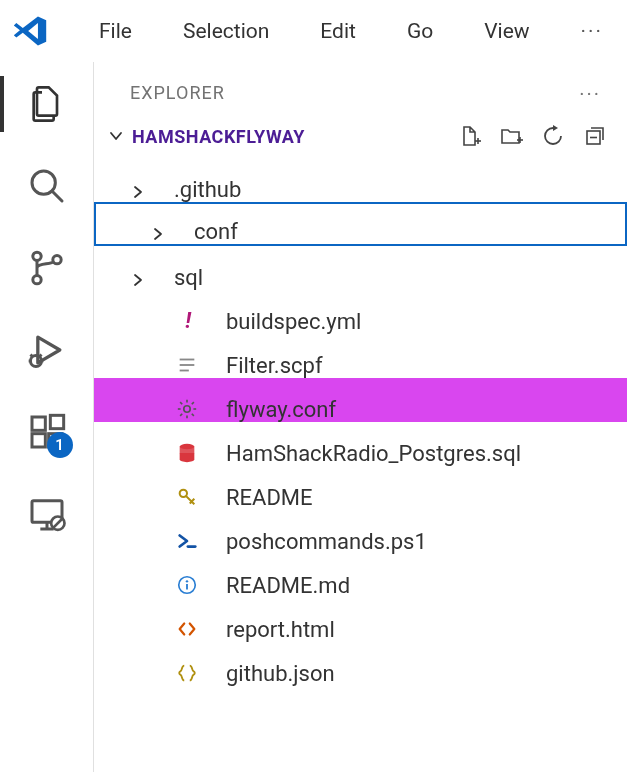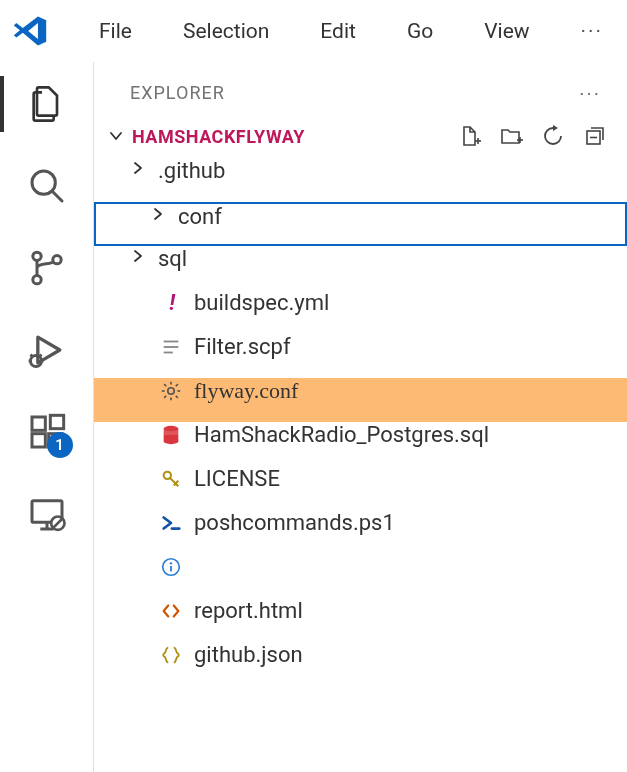--- a/index.html
+++ b/index.html
@@ -114,21 +114,21 @@
     width: 20px;
     height: 20px;
     display: flex;
     align-items: center;
     justify-content: center;
   }
   .project-name {
     font-size: 18px;
     font-weight: 700;
     letter-spacing: 0.5px;
-    color: #be185d;
+    color: #4c1d95;
     flex: 1;
   }
   .project-actions {
     display: flex;
     gap: 14px;
     align-items: center;
   }
   .action-btn {
     width: 28px;
     height: 28px;
@@ -136,35 +136,34 @@
     align-items: center;
     justify-content: center;
     cursor: pointer;
     color: #444;
   }
   .tree {
     flex: 1;
   }
   .tree-row {
     display: flex;
-    align-items: flex-start;
+    align-items: flex-end;
     height: 44px;
     padding-left: 34px;
-    gap: 10px;
+    gap: 26px;
     font-size: 22px;
     color: #333;
     cursor: pointer;
   }
   .tree-row.selected {
     border: 2px solid #0b66c3;
     padding-left: 52px;
   }
   .tree-row.hovered {
-    background: #fdba74;
-    font-family: Liberation Serif, serif;
+    background: #d946ef;
   }
   .row-chev {
     width: 20px;
     height: 20px;
     display: flex;
     align-items: center;
     justify-content: center;
     color: #444;
     flex-shrink: 0;
   }
@@ -396,21 +395,21 @@
             <svg width="16" height="16" viewBox="0 0 16 16">
               <path d="M5 3 L11 8 L5 13" fill="none" stroke="#333" stroke-width="1.8" stroke-linecap="round" stroke-linejoin="round"></path>
             </svg>
           </span>
           <span class="row-icon">
             <svg width="22" height="22" viewBox="0 0 24 24">
               <circle cx="8" cy="8" r="4" fill="none" stroke="#b09010" stroke-width="2.2"></circle>
               <path d="M10.5 10.5 L20 20 M17 17 L20 14 M15 19 L18 16" stroke="#b09010" stroke-width="2.2" fill="none"></path>
             </svg>
           </span>
-          <span>LICENSE</span>
+          <span>README</span>
         </div>
         <div class="tree-row file-row">
           <span class="row-chev">
             <svg width="16" height="16" viewBox="0 0 16 16">
               <path d="M5 3 L11 8 L5 13" fill="none" stroke="#333" stroke-width="1.8" stroke-linecap="round" stroke-linejoin="round"></path>
             </svg>
           </span>
           <span class="row-icon">
             <svg width="22" height="22" viewBox="0 0 24 24">
               <path d="M4 6 L12 12 L4 18" fill="none" stroke="#1353a5" stroke-width="3" stroke-linecap="round" stroke-linejoin="round"></path>
@@ -425,20 +424,21 @@
               <path d="M5 3 L11 8 L5 13" fill="none" stroke="#333" stroke-width="1.8" stroke-linecap="round" stroke-linejoin="round"></path>
             </svg>
           </span>
           <span class="row-icon">
             <svg width="22" height="22" viewBox="0 0 24 24">
               <circle cx="12" cy="12" r="9" fill="none" stroke="#2a7ed3" stroke-width="1.8"></circle>
               <circle cx="12" cy="8" r="1.3" fill="#2a7ed3"></circle>
               <line x1="12" y1="11" x2="12" y2="17" stroke="#2a7ed3" stroke-width="2"></line>
             </svg>
           </span>
+          <span>README.md</span>
         </div>
         <div class="tree-row file-row">
           <span class="row-chev">
             <svg width="16" height="16" viewBox="0 0 16 16">
               <path d="M5 3 L11 8 L5 13" fill="none" stroke="#333" stroke-width="1.8" stroke-linecap="round" stroke-linejoin="round"></path>
             </svg>
           </span>
           <span class="row-icon">
             <svg width="22" height="22" viewBox="0 0 24 24">
               <path d="M9 6 L4 12 L9 18" fill="none" stroke="#d35400" stroke-width="2.4" stroke-linecap="round" stroke-linejoin="round"></path>

